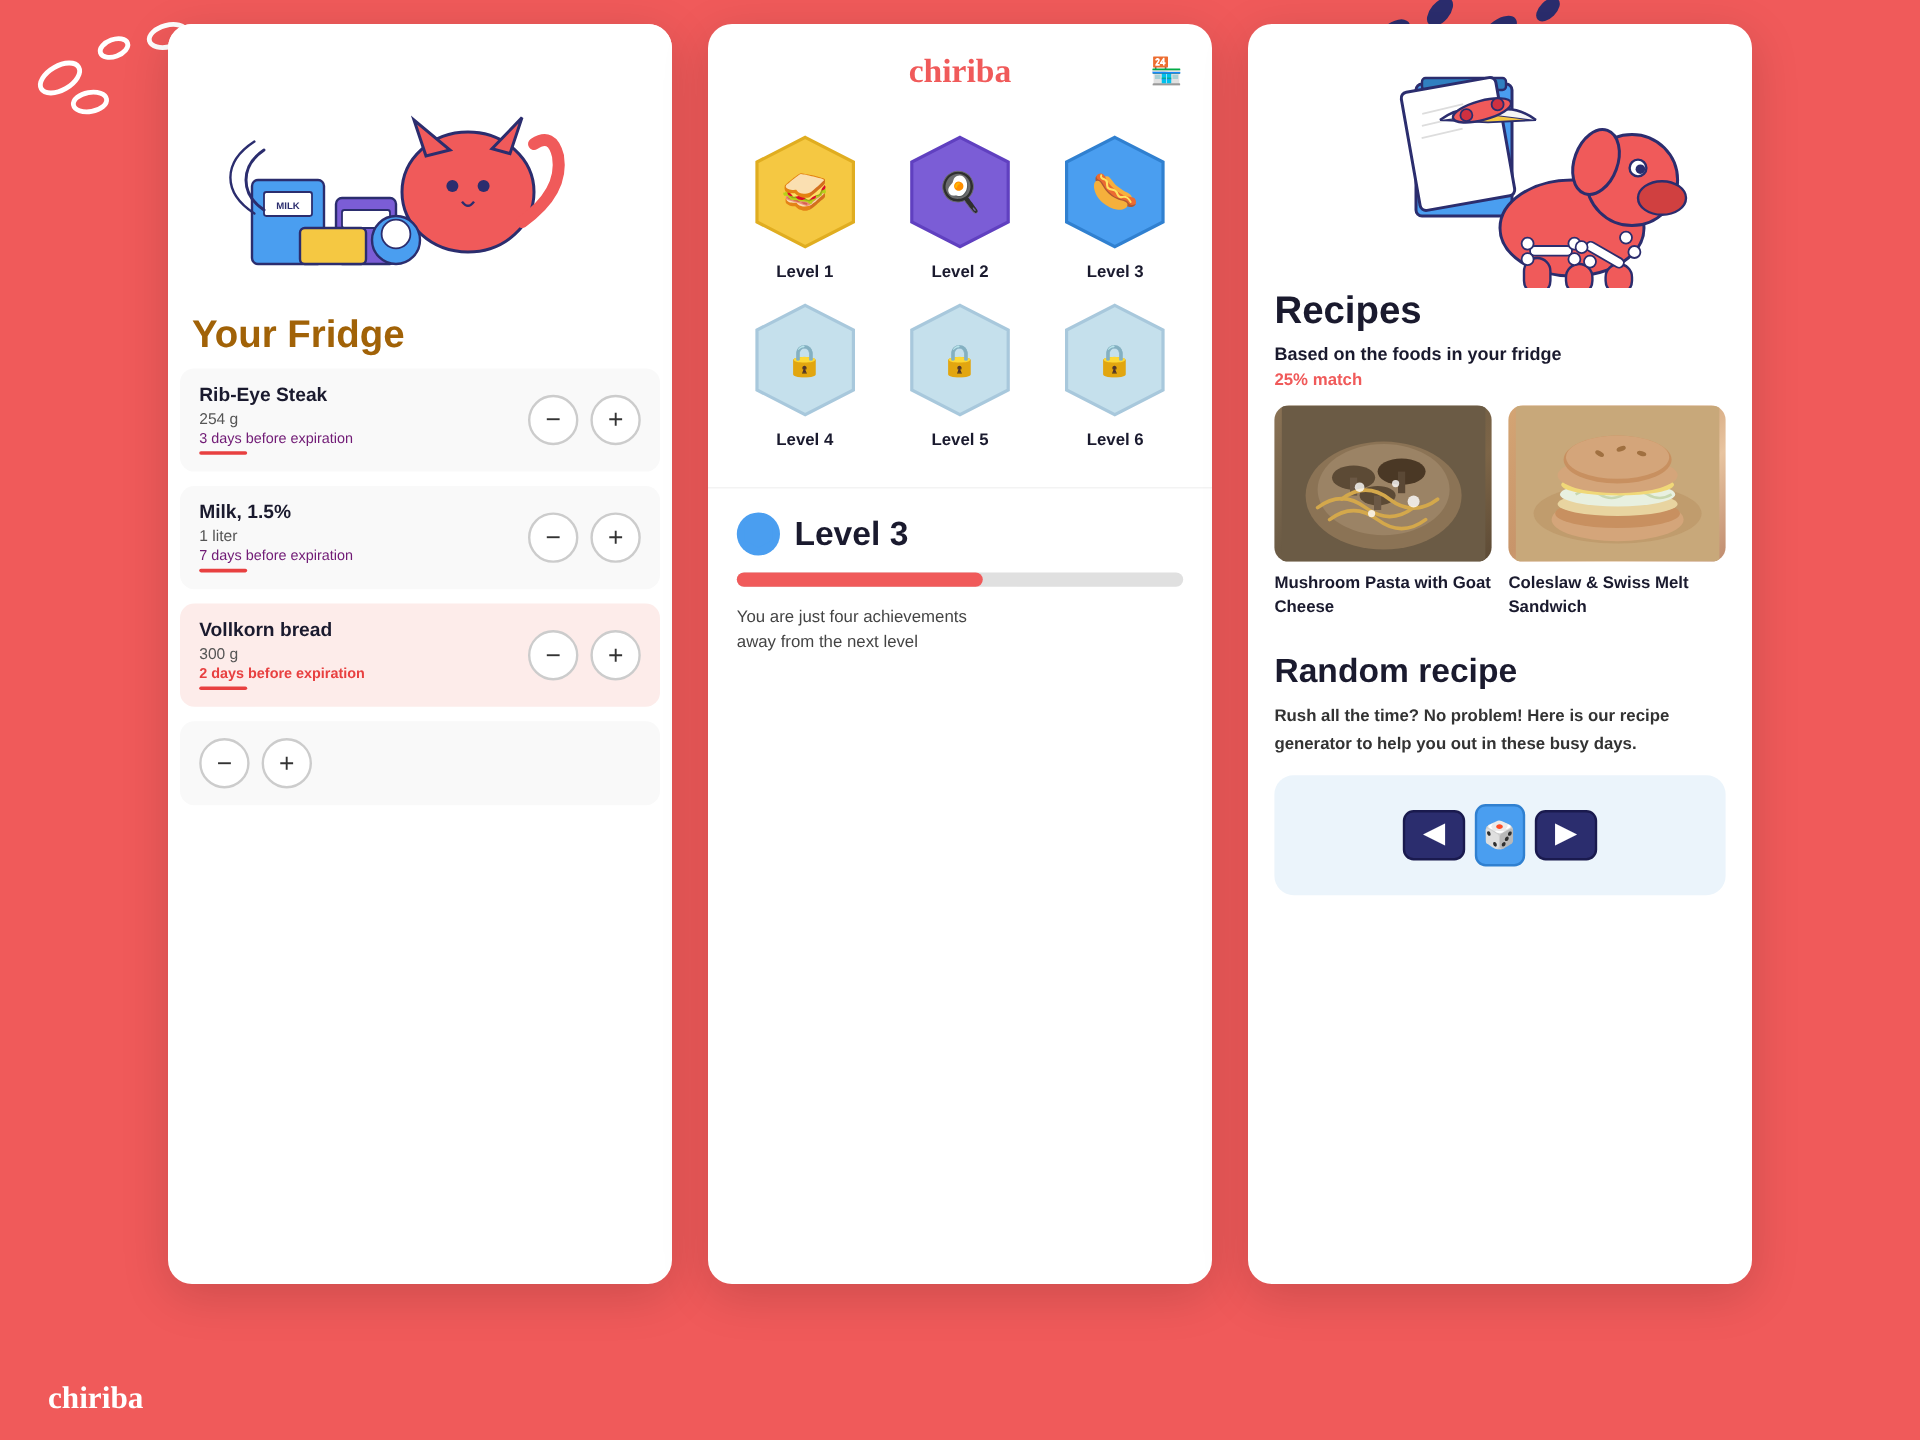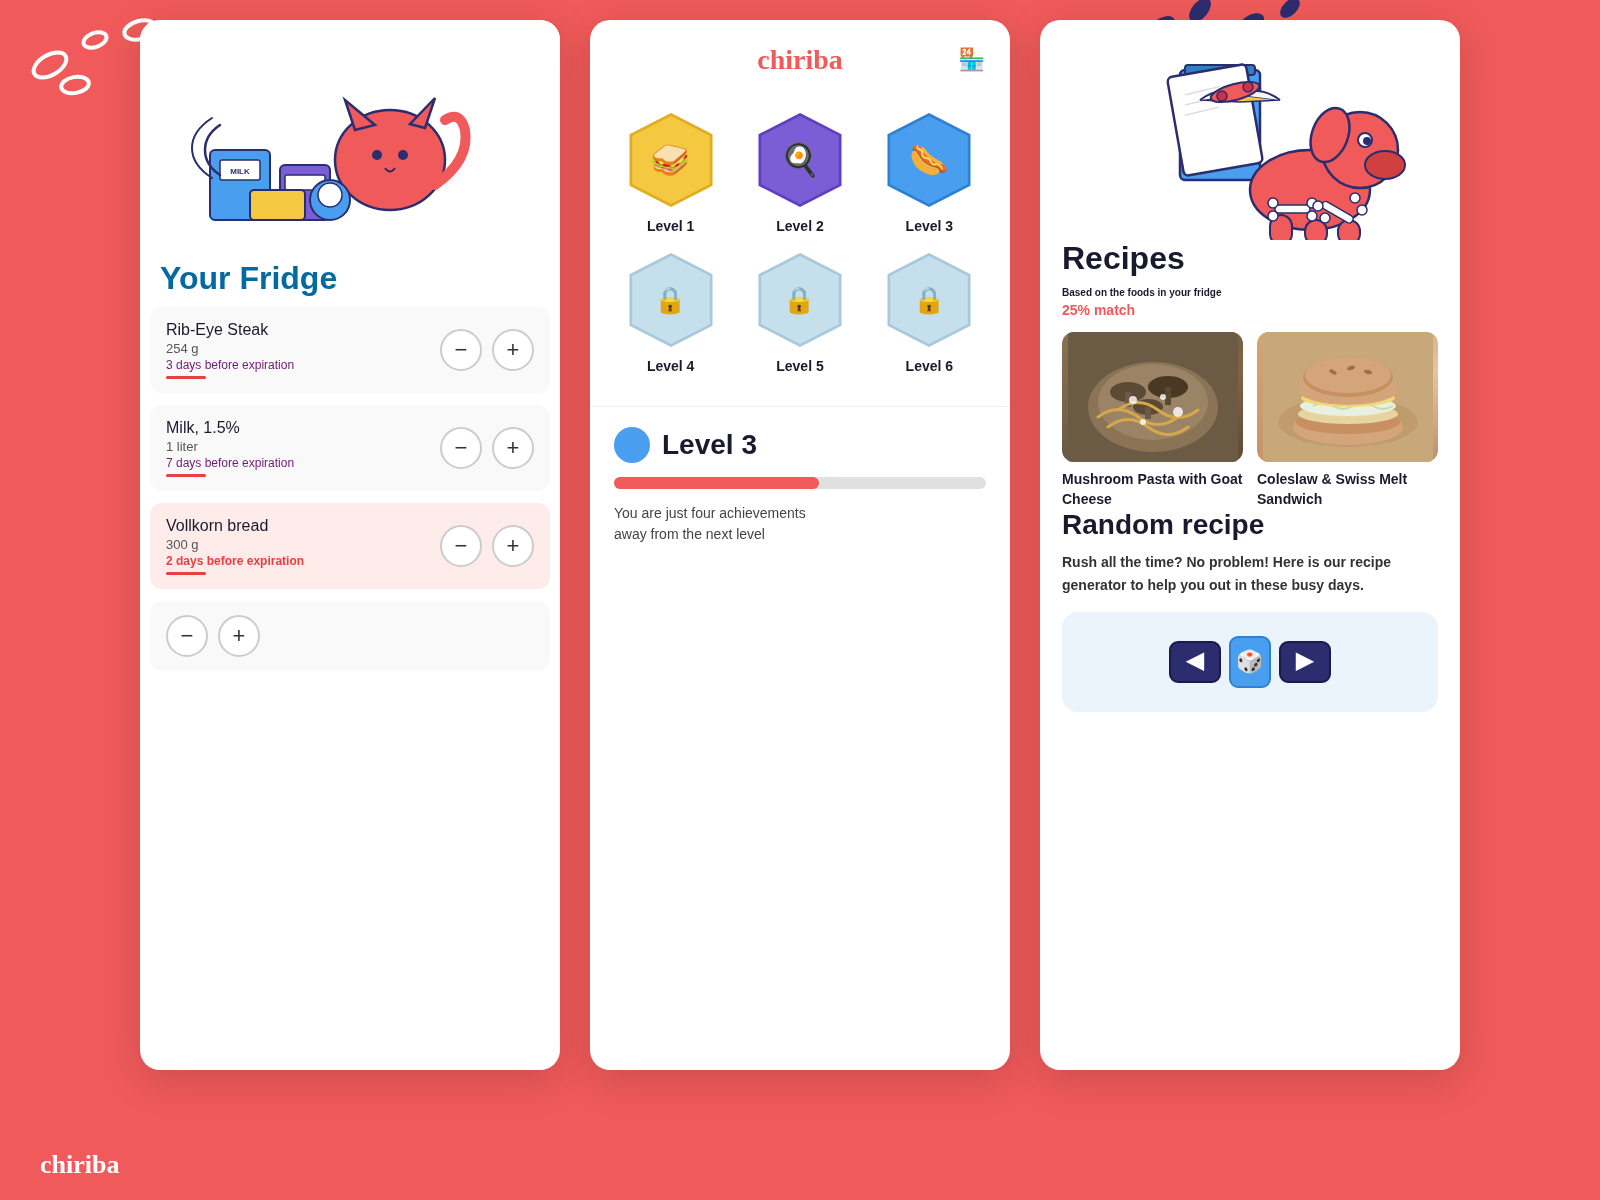--- a/index.html
+++ b/index.html
@@ -45,42 +45,42 @@
       background: #fff;
       display: flex;
       align-items: center;
       justify-content: center;
       overflow: hidden;
       position: relative;
     }
     .fridge-title {
       font-size: 32px;
       font-weight: 900;
-      color: #0369a1;
+      color: #a16207;
       padding: 20px 20px 10px;
     }
     .fridge-items {
       padding: 0 10px;
     }
     .fridge-item {
       background: #f9f9f9;
       border-radius: 12px;
       padding: 14px 16px;
       margin-bottom: 12px;
       display: flex;
       align-items: center;
       justify-content: space-between;
     }
     .fridge-item.expiring-soon {
       background: #FDECEA;
     }
     .fridge-item-info { flex: 1; }
     .fridge-item-name {
       font-size: 16px;
-      font-weight: 400;
+      font-weight: 700;
       color: #1a1a2e;
     }
     .fridge-item-amount {
       font-size: 13px;
       color: #555;
       margin: 2px 0;
     }
     .fridge-item-expiry {
       font-size: 12px;
       color: #701a75;
@@ -243,34 +243,35 @@
     .recipes-section {
       padding: 0 22px;
     }
     .recipes-title {
       font-size: 32px;
       font-weight: 900;
       color: #1a1a2e;
       margin-bottom: 10px;
     }
     .recipes-subtitle {
-      font-size: 10px;
+      font-size: 15px;
       font-weight: 800;
       color: #1a1a2e;
       margin-bottom: 4px;
     }
     .match-badge {
       font-size: 14px;
       font-weight: 700;
       color: #F05A5A;
       margin-bottom: 14px;
     }
     .recipe-cards {
       display: flex;
       gap: 14px;
+      margin-bottom: 28px;
     }
     .recipe-card {
       flex: 1;
     }
     .recipe-img {
       width: 100%;
       height: 130px;
       border-radius: 12px;
       overflow: hidden;
       margin-bottom: 8px;

